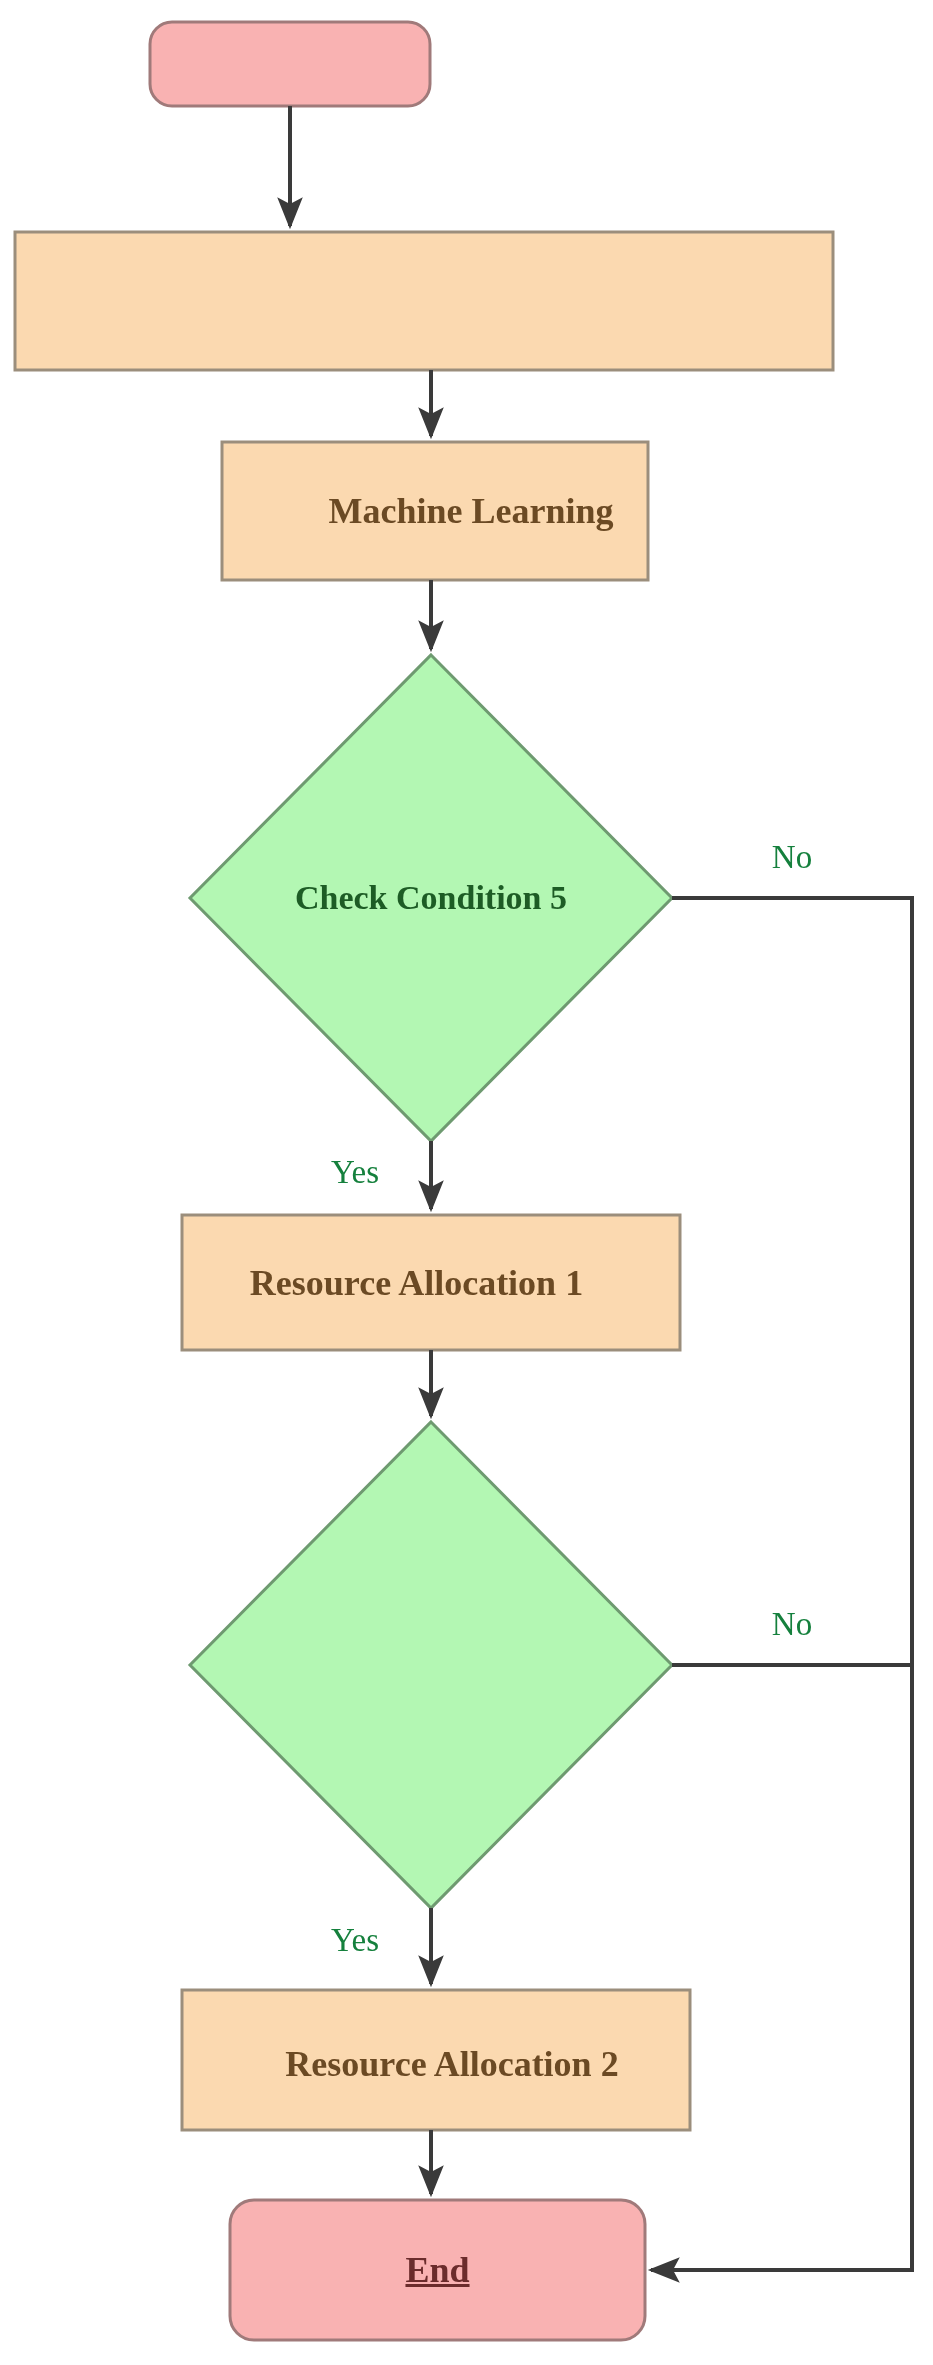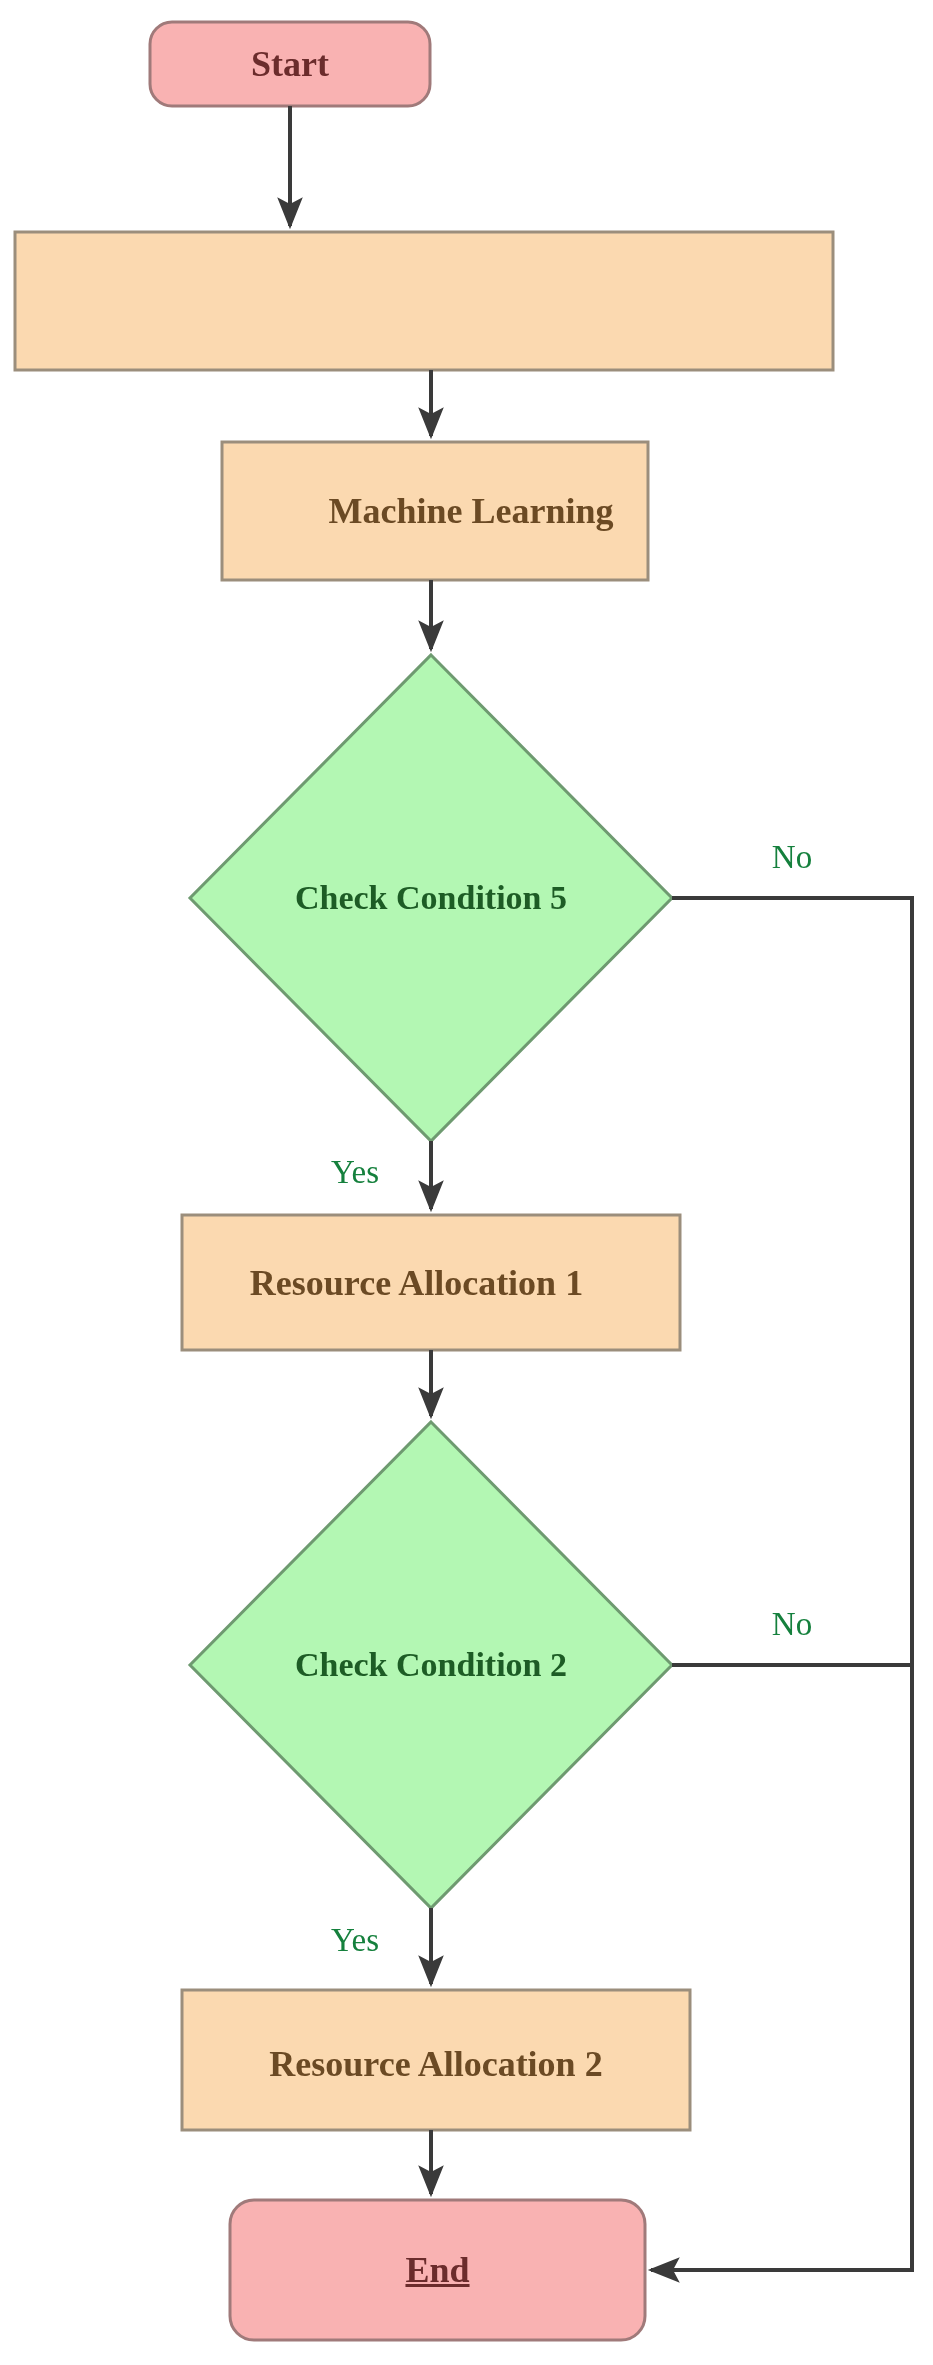--- a/index.html
+++ b/index.html
@@ -99,32 +99,30 @@
 
     <line x1="431" y1="1350" x2="431" y2="1416" stroke="#3a3a3a" stroke-width="4" marker-end="url(#arrowhead)"></line>
 
     <line x1="431" y1="1908" x2="431" y2="1984" stroke="#3a3a3a" stroke-width="4" marker-end="url(#arrowhead)"></line>
 
     <path d="M 672 1665 L 912 1665" fill="none" stroke="#3a3a3a" stroke-width="4"></path>
 
     <line x1="431" y1="2130" x2="431" y2="2194" stroke="#3a3a3a" stroke-width="4" marker-end="url(#arrowhead)"></line>
   </svg>
 
-  <div class="node-label label-terminal" style="left:150px; top:22px; width:280px; height:84px;">Start</div>
 
 
   <div class="node-label label-process" style="left:222px; top:442px; width:426px; height:138px;margin-left:36px;">Machine Learning</div>
 
   <div class="node-label label-decision" style="left:190px; top:868px; width:482px; height:60px;">Check Condition 5</div>
 
   <div class="node-label label-process" style="left:182px; top:1215px; width:469px; height:135px;text-align:center;">Resource Allocation 1</div>
 
-  <div class="node-label label-decision" style="left:190px; top:1635px; width:482px; height:60px;">Check Condition 2</div>
 
-  <div class="node-label label-process" style="left:182px; top:1990px; width:508px; height:148px;">Resource Allocation 2</div>
+  <div class="node-label label-process" style="left:182px; top:1990px; width:508px; height:148px;padding-left:16px;">Resource Allocation 2</div>
 
   <div class="node-label label-terminal" style="left:230px; top:2200px; width:415px; height:140px;text-decoration:underline;">End</div>
 
   <div class="edge-label" style="left:742px; top:833px; width:100px; height:48px;">No</div>
 
   <div class="edge-label" style="left:300px; top:1148px; width:110px; height:48px;">Yes</div>
 
   <div class="edge-label" style="left:742px; top:1600px; width:100px; height:48px;">No</div>
 
   <div class="edge-label" style="left:300px; top:1916px; width:110px; height:48px;">Yes</div>

